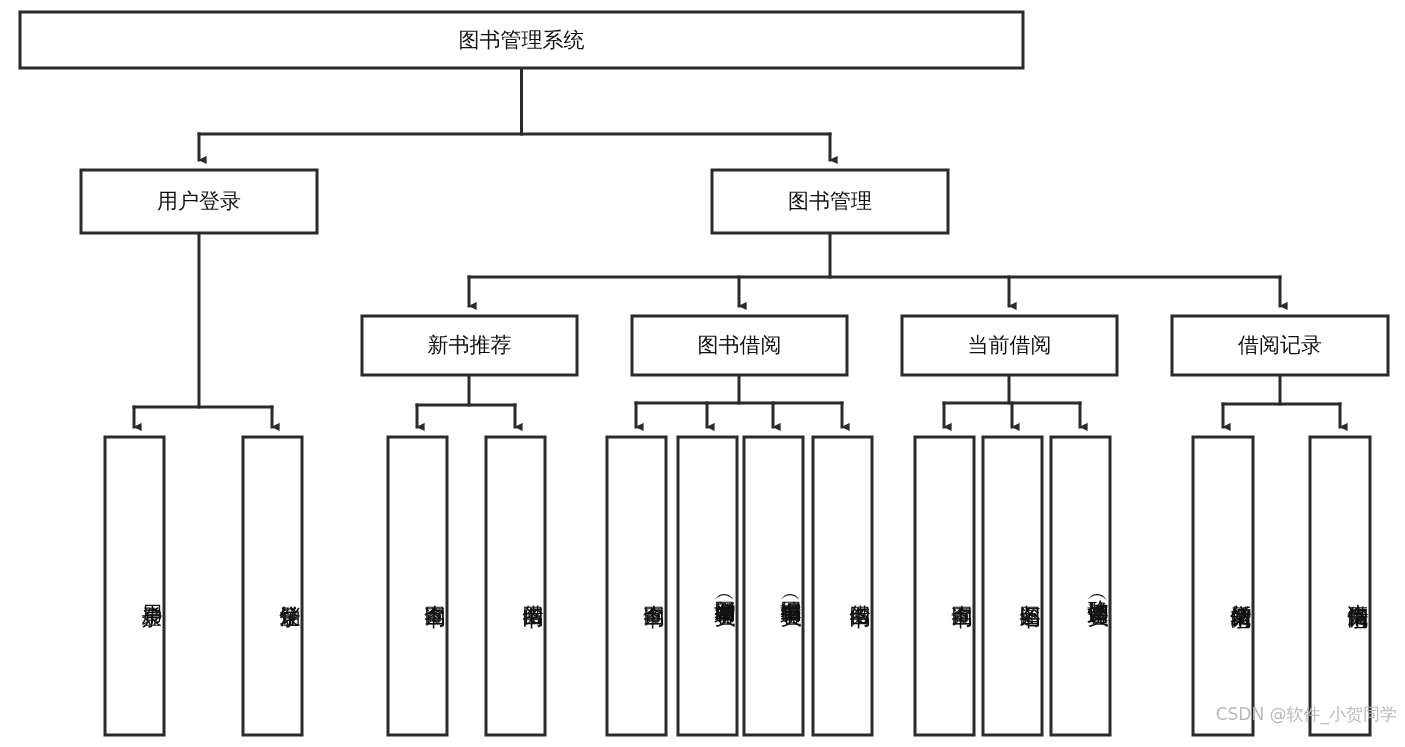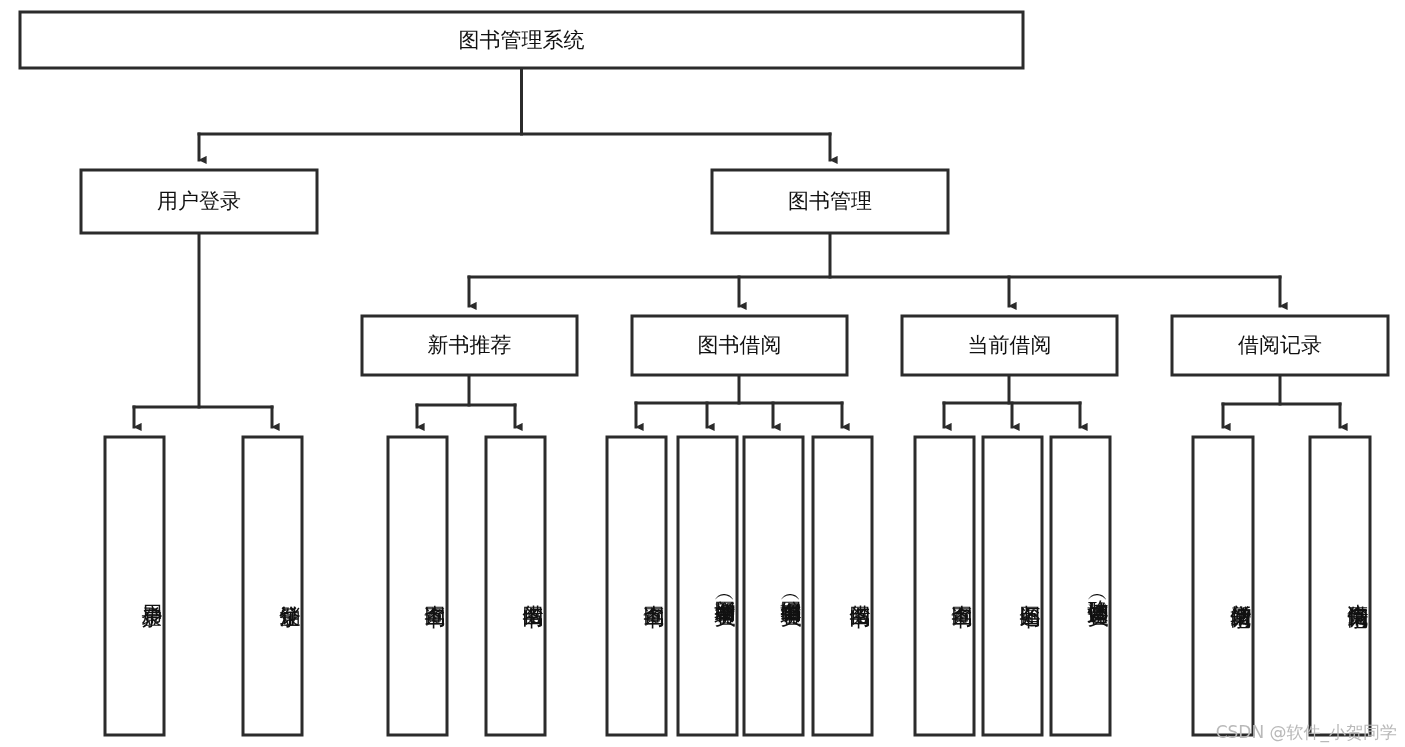--- a/index.html
+++ b/index.html
@@ -54,21 +54,21 @@
     letter-spacing: 1px;
     display: flex;
     align-items: flex-start;
     justify-content: center;
     white-space: pre;
     pointer-events: none;
   }
   .watermark {
     position: absolute;
     right: 8px;
-    bottom: 2px;
+    bottom: 20px;
     font-family: "DejaVu Sans", "Liberation Sans", sans-serif;
     font-size: 17px;
     color: #b9b9b9;
     white-space: nowrap;
   }
 </style>
 </head>
 <body>
 
 <div id="diagram-root">

